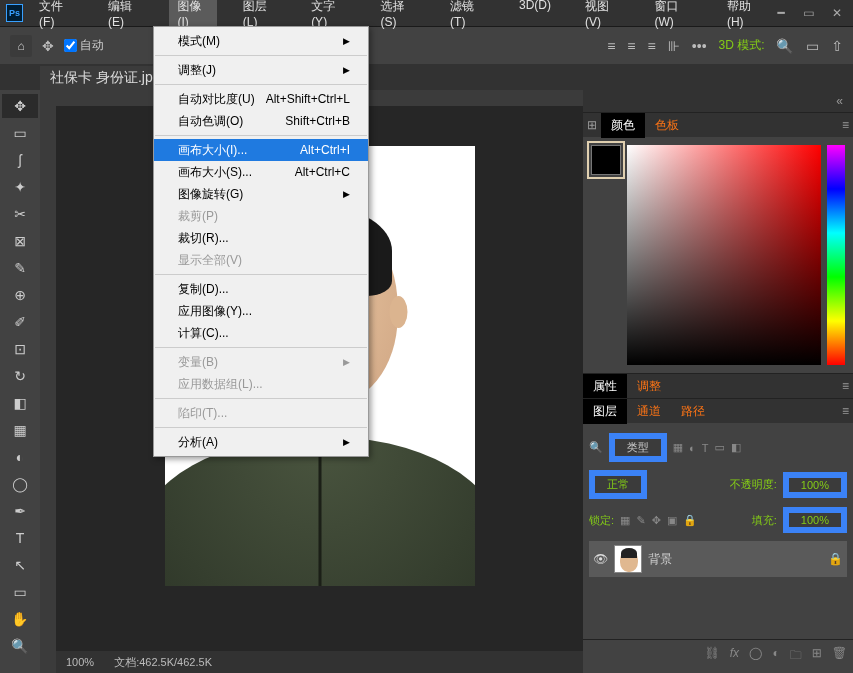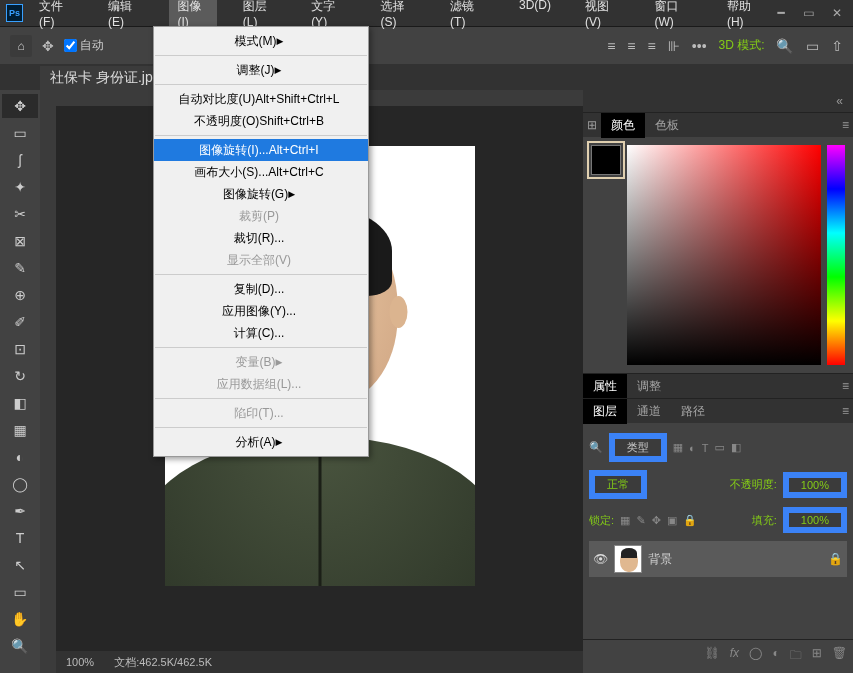--- a/index.html
+++ b/index.html
@@ -39,42 +39,42 @@
 .mouth{position:absolute;left:50%;top:152px;transform:translateX(-50%);width:44px;height:12px;background:#a8624d;border-radius:50%;}
 .neck{position:absolute;left:50%;top:195px;transform:translateX(-50%);width:60px;height:50px;background:#dbb48f;}
 .body-s{position:absolute;left:-25px;right:-25px;top:230px;height:200px;background:radial-gradient(ellipse at top,#4a553f,#2b3326);border-radius:55% 55% 0 0;}
 .zipper{position:absolute;left:50%;top:240px;transform:translateX(-50%);width:3px;height:180px;background:#1b1f17;}
 .statusbar{height:22px;background:#323232;display:flex;align-items:center;padding:0 10px;color:#bbb;font-size:11px;gap:20px;}
 .panels{width:270px;background:#424242;display:flex;flex-direction:column;}
 .panel-strip{height:22px;background:#323232;display:flex;align-items:center;justify-content:flex-end;padding:0 6px;}
 .mini-icon{color:#999;font-size:12px;padding:0 4px;cursor:pointer;}
 .panel{border-top:1px solid #222;}
 .panel-tabs{display:flex;height:24px;background:#323232;align-items:center;}
-.ptab{padding:4px 10px;color:#a3a3a3;cursor:pointer;}
+.ptab{padding:4px 10px;color:#f97316;cursor:pointer;}
 .ptab.active{background:#000000;color:#fff;}
 .color-panel{padding:8px;display:flex;gap:6px;}
 .swatch-box{width:30px;height:30px;background:#000;border:1px solid #777;outline:2px solid #e0d0b0;outline-offset:2px;}
 .picker{flex:1;height:220px;position:relative;background:linear-gradient(to top,#000,rgba(0,0,0,0)),linear-gradient(to right,#fff,#f00);}
 .hue{width:18px;height:220px;background:linear-gradient(to bottom,#f0f,#00f,#0ff,#0f0,#ff0,#f00);}
 .layer-panel{padding:6px;}
 .layer-row{display:flex;align-items:center;gap:6px;padding:4px;background:#5a5a5a;margin-top:4px;}
 .eye{color:#ddd;}
 .thumb{width:28px;height:28px;background:#fff;border:1px solid #888;position:relative;overflow:hidden;}
 .thumb-face{position:absolute;left:5px;top:4px;width:18px;height:22px;background:#e0b890;border-radius:45%;}
 .thumb-hair{position:absolute;left:6px;top:2px;width:16px;height:10px;background:#222;border-radius:50% 50% 0 0;}
 .lock{margin-left:auto;color:#ccc;}
 .layer-opts{display:flex;align-items:center;gap:6px;padding:4px 0;color:#888;font-size:11px;}
 .sel-box{border:6px solid #3b82f6;padding:1px 12px;background:#3b3b3b;color:#ccc;}
 .dim{color:#84cc16;}
 .layer-icons{display:flex;gap:6px;color:#888;padding:2px 0;align-items:center;}
 .layer-bottom{border-top:1px solid #222;display:flex;justify-content:flex-end;gap:10px;padding:6px;color:#888;margin-top:auto;}
 
 
 .dropdown{position:absolute;left:153px;top:26px;width:216px;background:#f0f0f0;border:1px solid #999;box-shadow:2px 2px 6px rgba(0,0,0,.4);z-index:1000;color:#000;padding:3px 0;}
-.dd-row{display:flex;align-items:center;justify-content:center;padding:3px 18px 3px 14px;font-size:12px;cursor:pointer;height:22px;}
+.dd-row{display:flex;align-items:center;justify-content:space-between;padding:3px 18px 3px 24px;font-size:12px;cursor:pointer;height:22px;}
 .dd-row.hl{background:#1f7ae0;color:#fff;}
 .dd-row.dis{color:#999;}
 .dd-sep{height:1px;background:#ccc;margin:3px 1px;}
 .dd-arrow{font-size:9px;}
 </style>
 </head>
 <body>
 
 <div class="titlebar">
   <div class="ps-icon">Ps</div>
@@ -265,26 +265,26 @@
   <div class="dd-row">
       <span>调整(J)</span>
       <span class="dd-arrow">▶</span>
     </div>
   <div class="dd-sep"></div>
   <div class="dd-row">
       <span>自动对比度(U)</span>
       <span>Alt+Shift+Ctrl+L</span>
     </div>
   <div class="dd-row">
-      <span>不透明度(O)</span>
+      <span>自动色调(O)</span>
       <span>Shift+Ctrl+B</span>
     </div>
   <div class="dd-sep"></div>
   <div class="dd-row hl">
-      <span>图像旋转(I)...</span>
+      <span>画布大小(I)...</span>
       <span>Alt+Ctrl+I</span>
     </div>
   <div class="dd-row">
       <span>画布大小(S)...</span>
       <span>Alt+Ctrl+C</span>
     </div>
   <div class="dd-row">
       <span>图像旋转(G)</span>
       <span class="dd-arrow">▶</span>
     </div>

